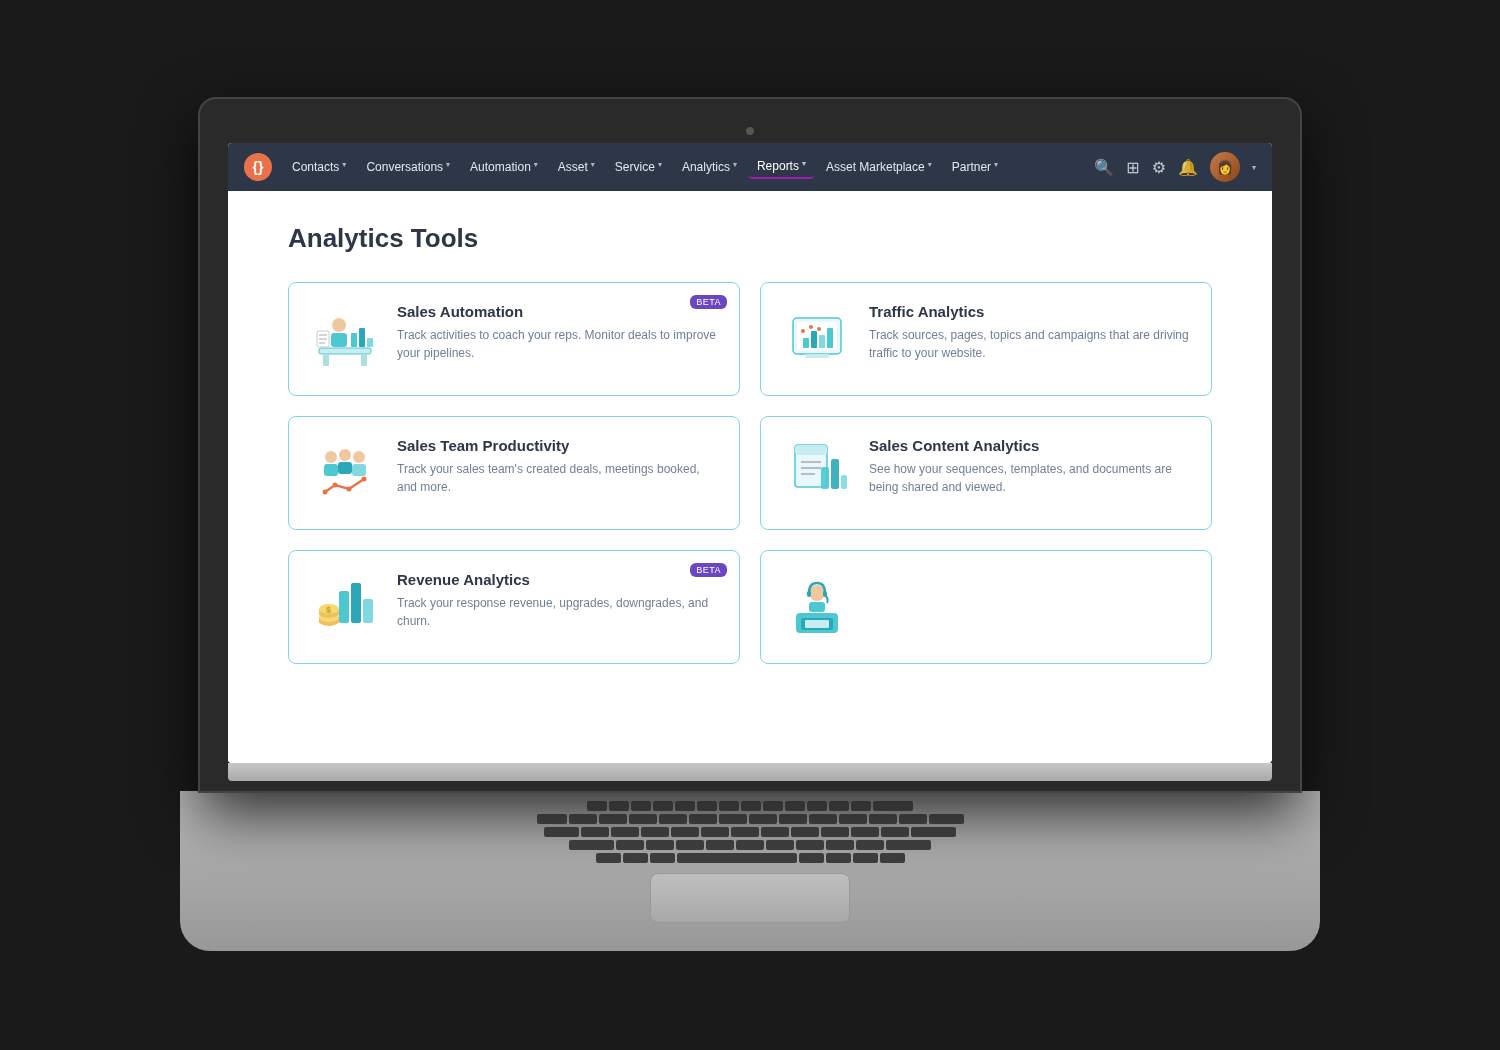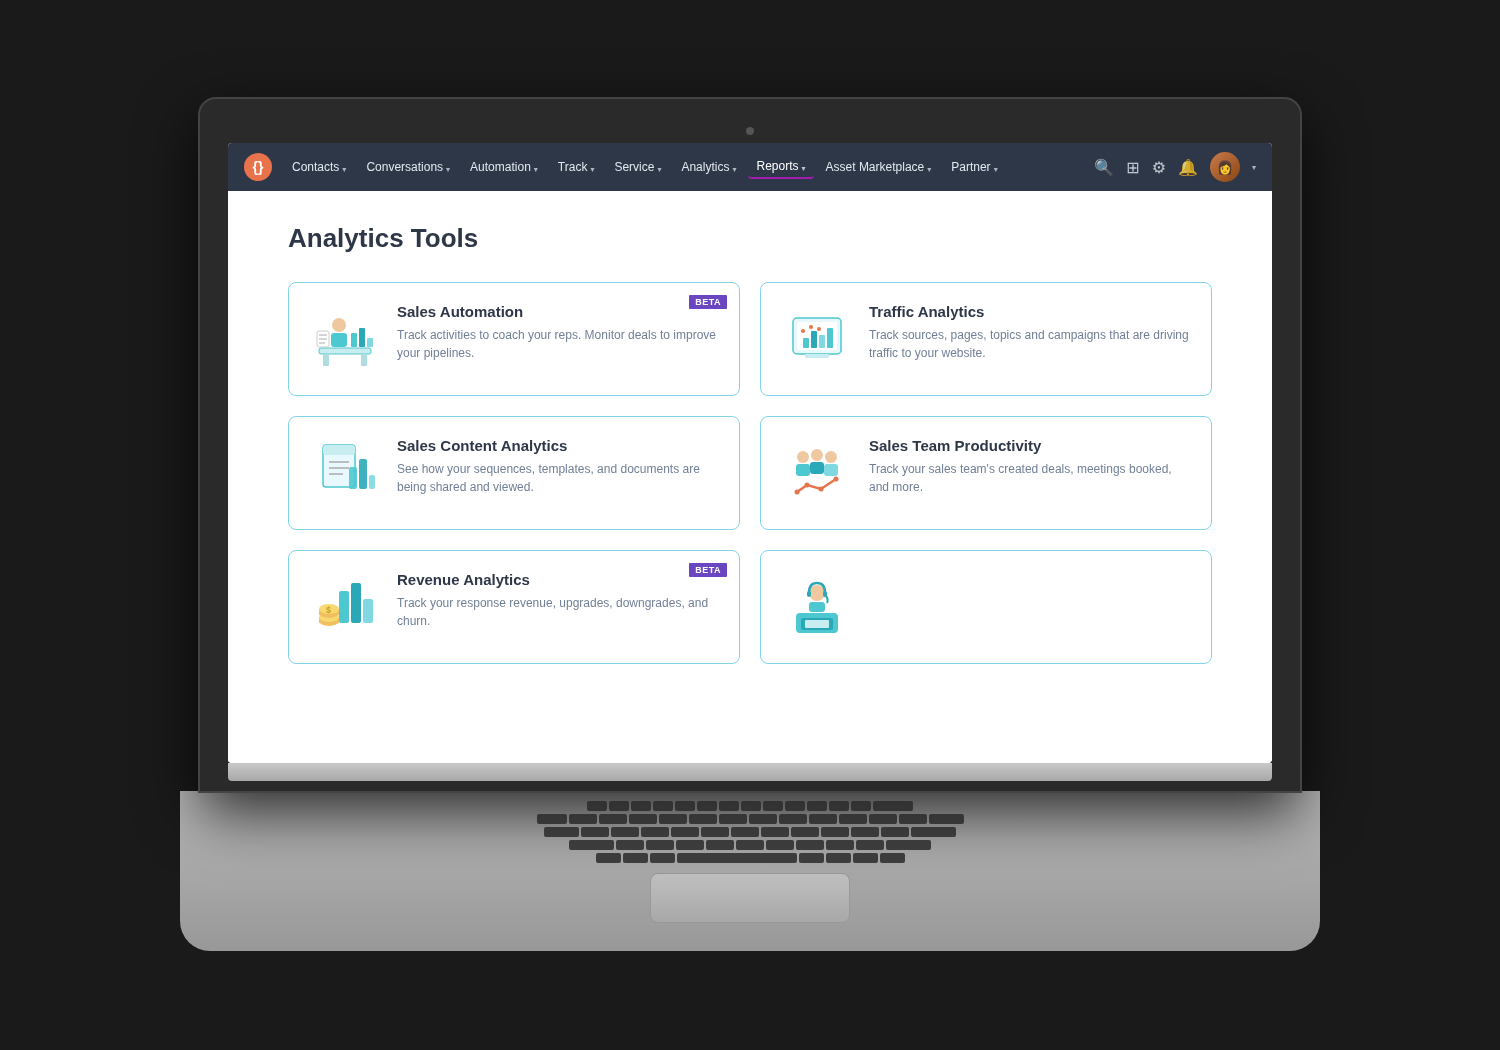--- a/index.html
+++ b/index.html
@@ -58,21 +58,21 @@
       margin-right: 8px;
       flex-shrink: 0;
     }
 
     .nav-item {
       color: #e2e8f0;
       font-size: 12px;
       padding: 4px 8px;
       cursor: pointer;
       display: flex;
-      align-items: flex-end;
+      align-items: flex-start;
       gap: 3px;
       white-space: nowrap;
       border-radius: 4px;
     }
 
     .nav-chevron {
       font-size: 8px;
       opacity: 0.7;
     }
 
@@ -144,23 +144,23 @@
       background: #fff;
     }
 
     .beta-badge {
       position: absolute;
       top: 12px;
       right: 12px;
       background: #6b46c1;
       color: #fff;
       font-size: 9px;
-      font-weight: 700;
+      font-weight: 400;
       padding: 2px 6px;
-      border-radius: 1px;
+      border-radius: 6px;
       letter-spacing: 0.5px;
     }
 
     .card-icon {
       width: 72px;
       height: 72px;
       flex-shrink: 0;
       display: flex;
       align-items: center;
       justify-content: center;
@@ -261,21 +261,21 @@
         </div>
         <div class="nav-item">
           <span>Conversations</span>
           <span class="nav-chevron">▾</span>
         </div>
         <div class="nav-item">
           <span>Automation</span>
           <span class="nav-chevron">▾</span>
         </div>
         <div class="nav-item">
-          <span>Track</span>
+          <span>Asset</span>
           <span class="nav-chevron">▾</span>
         </div>
         <div class="nav-item">
           <span>Service</span>
           <span class="nav-chevron">▾</span>
         </div>
         <div class="nav-item">
           <span>Analytics</span>
           <span class="nav-chevron">▾</span>
         </div>
@@ -358,41 +358,20 @@
             <div class="card-body">
               <div class="card-title">Traffic Analytics</div>
               <div class="card-desc">Track sources, pages, topics and campaigns that are driving traffic to your website.</div>
             </div>
           </div>
 
           <div class="card">
             <div class="card-icon">
               <svg width="72" height="72" viewBox="0 0 72 72">
 
-                <rect x="14" y="8" width="32" height="42" rx="3" fill="#e8f8ff" stroke="#4dc8d0" stroke-width="1.5"></rect>
-                <rect x="14" y="8" width="32" height="10" rx="3" fill="#c8edf0"></rect>
-                <line x1="20" y1="25" x2="40" y2="25" stroke="#aaa" stroke-width="1.5"></line>
-                <line x1="20" y1="31" x2="40" y2="31" stroke="#aaa" stroke-width="1.5"></line>
-                <line x1="20" y1="37" x2="34" y2="37" stroke="#aaa" stroke-width="1.5"></line>
-
-                <rect x="40" y="30" width="8" height="22" rx="2" fill="#4dc8d0" opacity="0.9"></rect>
-                <rect x="50" y="22" width="8" height="30" rx="2" fill="#2aa8b8" opacity="0.9"></rect>
-                <rect x="60" y="38" width="6" height="14" rx="2" fill="#80d8e0" opacity="0.9"></rect>
-              </svg>
-            </div>
-            <div class="card-body">
-              <div class="card-title">Sales Content Analytics</div>
-              <div class="card-desc">See how your sequences, templates, and documents are being shared and viewed.</div>
-            </div>
-          </div>
-
-          <div class="card">
-            <div class="card-icon">
-              <svg width="72" height="72" viewBox="0 0 72 72">
-
                 <circle cx="22" cy="20" r="6" fill="#f0c8a0"></circle>
                 <rect x="15" y="27" width="14" height="12" rx="3" fill="#4dc8d0"></rect>
                 <circle cx="36" cy="18" r="6" fill="#f0c8a0"></circle>
                 <rect x="29" y="25" width="14" height="12" rx="3" fill="#2aa8b8"></rect>
                 <circle cx="50" cy="20" r="6" fill="#f0c8a0"></circle>
                 <rect x="43" y="27" width="14" height="12" rx="3" fill="#80d8e0"></rect>
 
                 <polyline points="16,55 26,48 40,52 55,42" fill="none" stroke="#e8734a" stroke-width="2.5" stroke-linecap="round"></polyline>
                 <circle cx="16" cy="55" r="2.5" fill="#e8734a"></circle>
                 <circle cx="26" cy="48" r="2.5" fill="#e8734a"></circle>
@@ -400,20 +379,41 @@
                 <circle cx="55" cy="42" r="2.5" fill="#e8734a"></circle>
               </svg>
             </div>
             <div class="card-body">
               <div class="card-title">Sales Team Productivity</div>
               <div class="card-desc">Track your sales team's created deals, meetings booked, and more.</div>
             </div>
           </div>
 
           <div class="card">
+            <div class="card-icon">
+              <svg width="72" height="72" viewBox="0 0 72 72">
+
+                <rect x="14" y="8" width="32" height="42" rx="3" fill="#e8f8ff" stroke="#4dc8d0" stroke-width="1.5"></rect>
+                <rect x="14" y="8" width="32" height="10" rx="3" fill="#c8edf0"></rect>
+                <line x1="20" y1="25" x2="40" y2="25" stroke="#aaa" stroke-width="1.5"></line>
+                <line x1="20" y1="31" x2="40" y2="31" stroke="#aaa" stroke-width="1.5"></line>
+                <line x1="20" y1="37" x2="34" y2="37" stroke="#aaa" stroke-width="1.5"></line>
+
+                <rect x="40" y="30" width="8" height="22" rx="2" fill="#4dc8d0" opacity="0.9"></rect>
+                <rect x="50" y="22" width="8" height="30" rx="2" fill="#2aa8b8" opacity="0.9"></rect>
+                <rect x="60" y="38" width="6" height="14" rx="2" fill="#80d8e0" opacity="0.9"></rect>
+              </svg>
+            </div>
+            <div class="card-body">
+              <div class="card-title">Sales Content Analytics</div>
+              <div class="card-desc">See how your sequences, templates, and documents are being shared and viewed.</div>
+            </div>
+          </div>
+
+          <div class="card">
             <div class="beta-badge">BETA</div>
             <div class="card-icon">
               <svg width="72" height="72" viewBox="0 0 72 72">
 
                 <rect x="30" y="20" width="10" height="32" rx="2" fill="#4dc8d0"></rect>
                 <rect x="42" y="12" width="10" height="40" rx="2" fill="#2aa8b8"></rect>
                 <rect x="54" y="28" width="10" height="24" rx="2" fill="#80d8e0"></rect>
 
                 <ellipse cx="20" cy="50" rx="10" ry="5" fill="#f0c060"></ellipse>
                 <rect x="10" y="46" width="20" height="6" fill="#f0c060"></rect>

